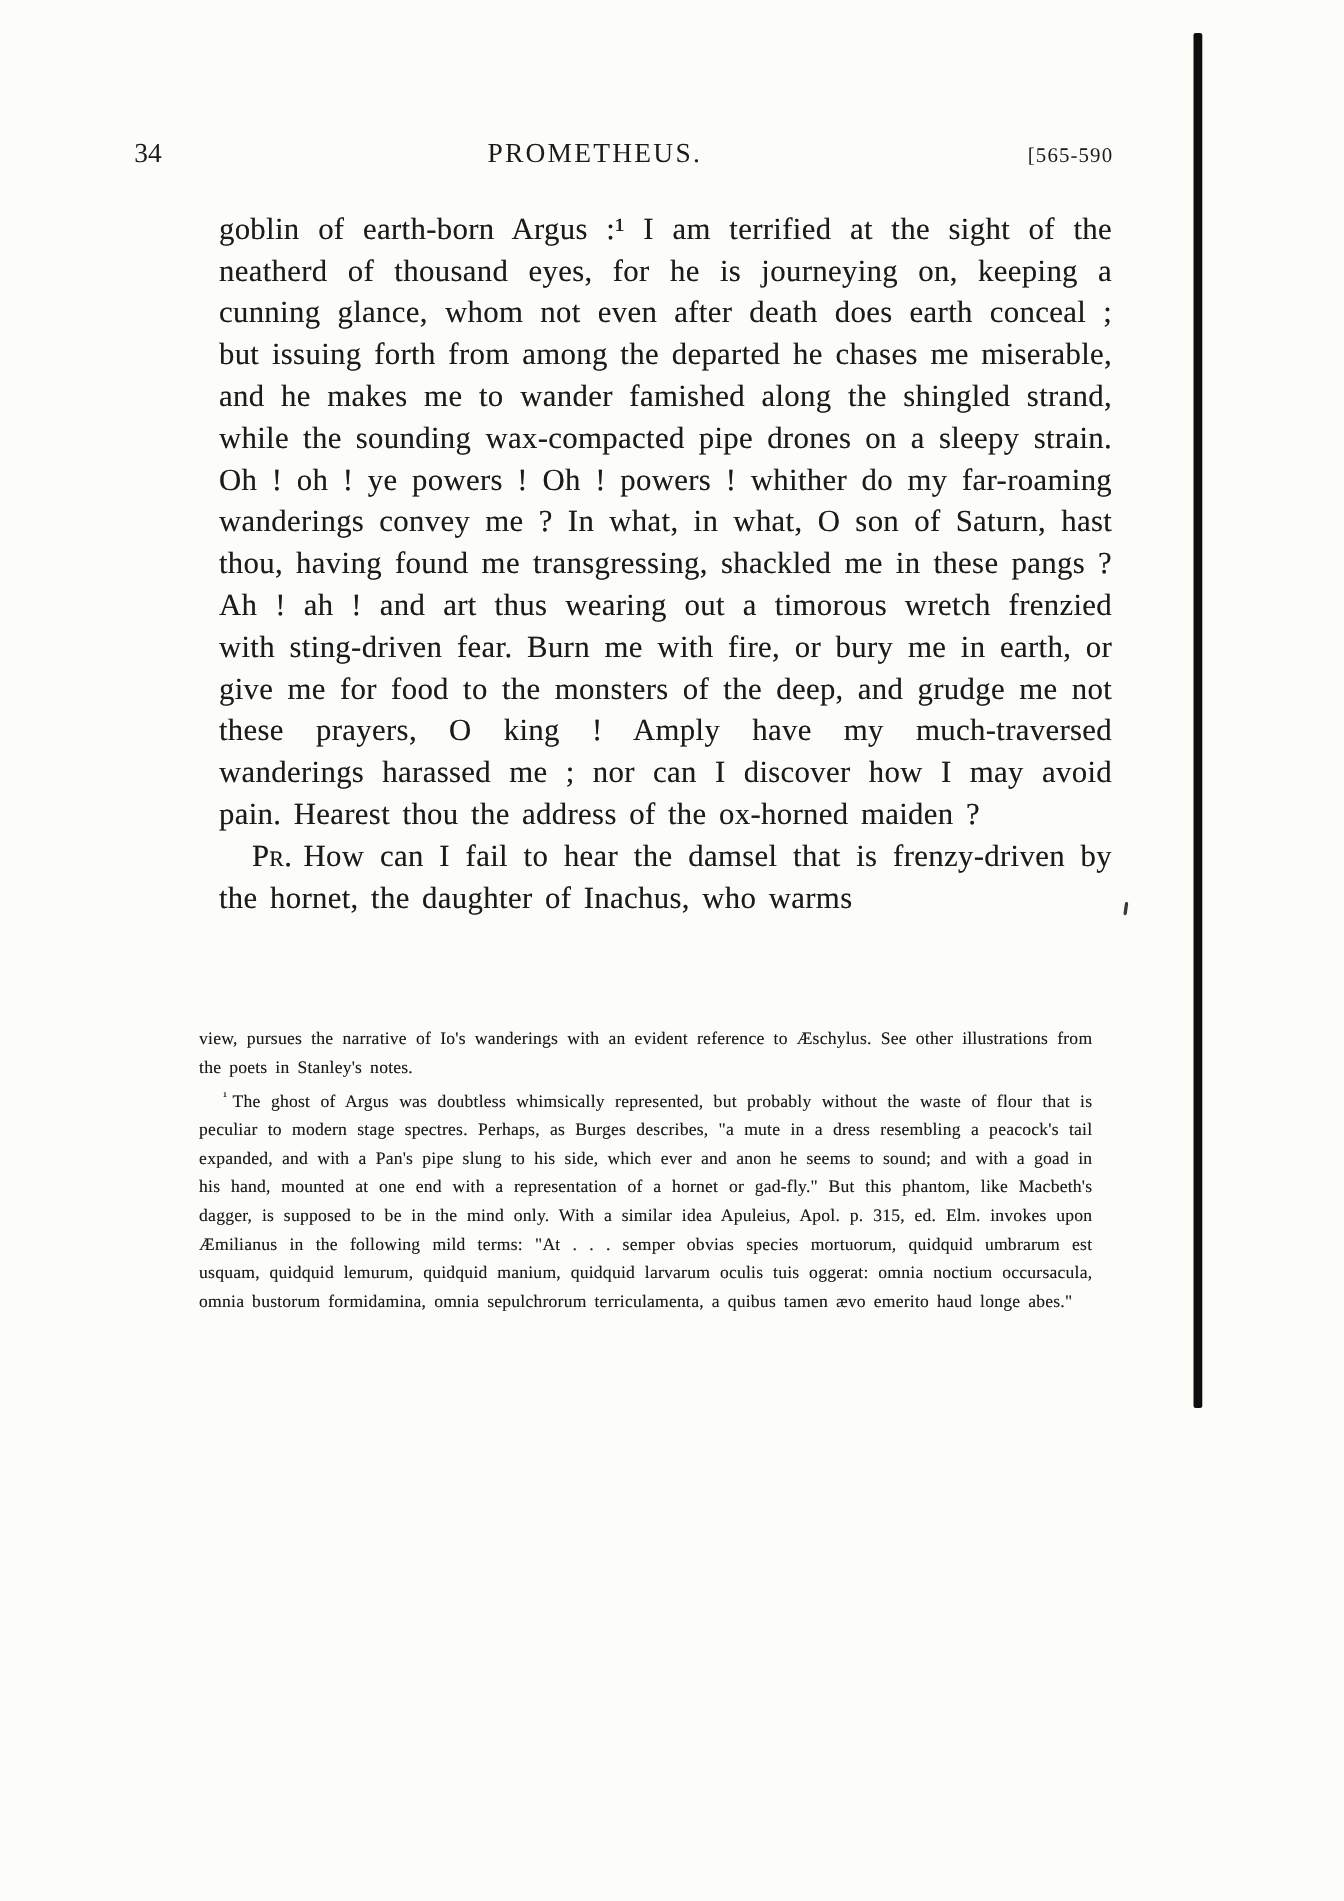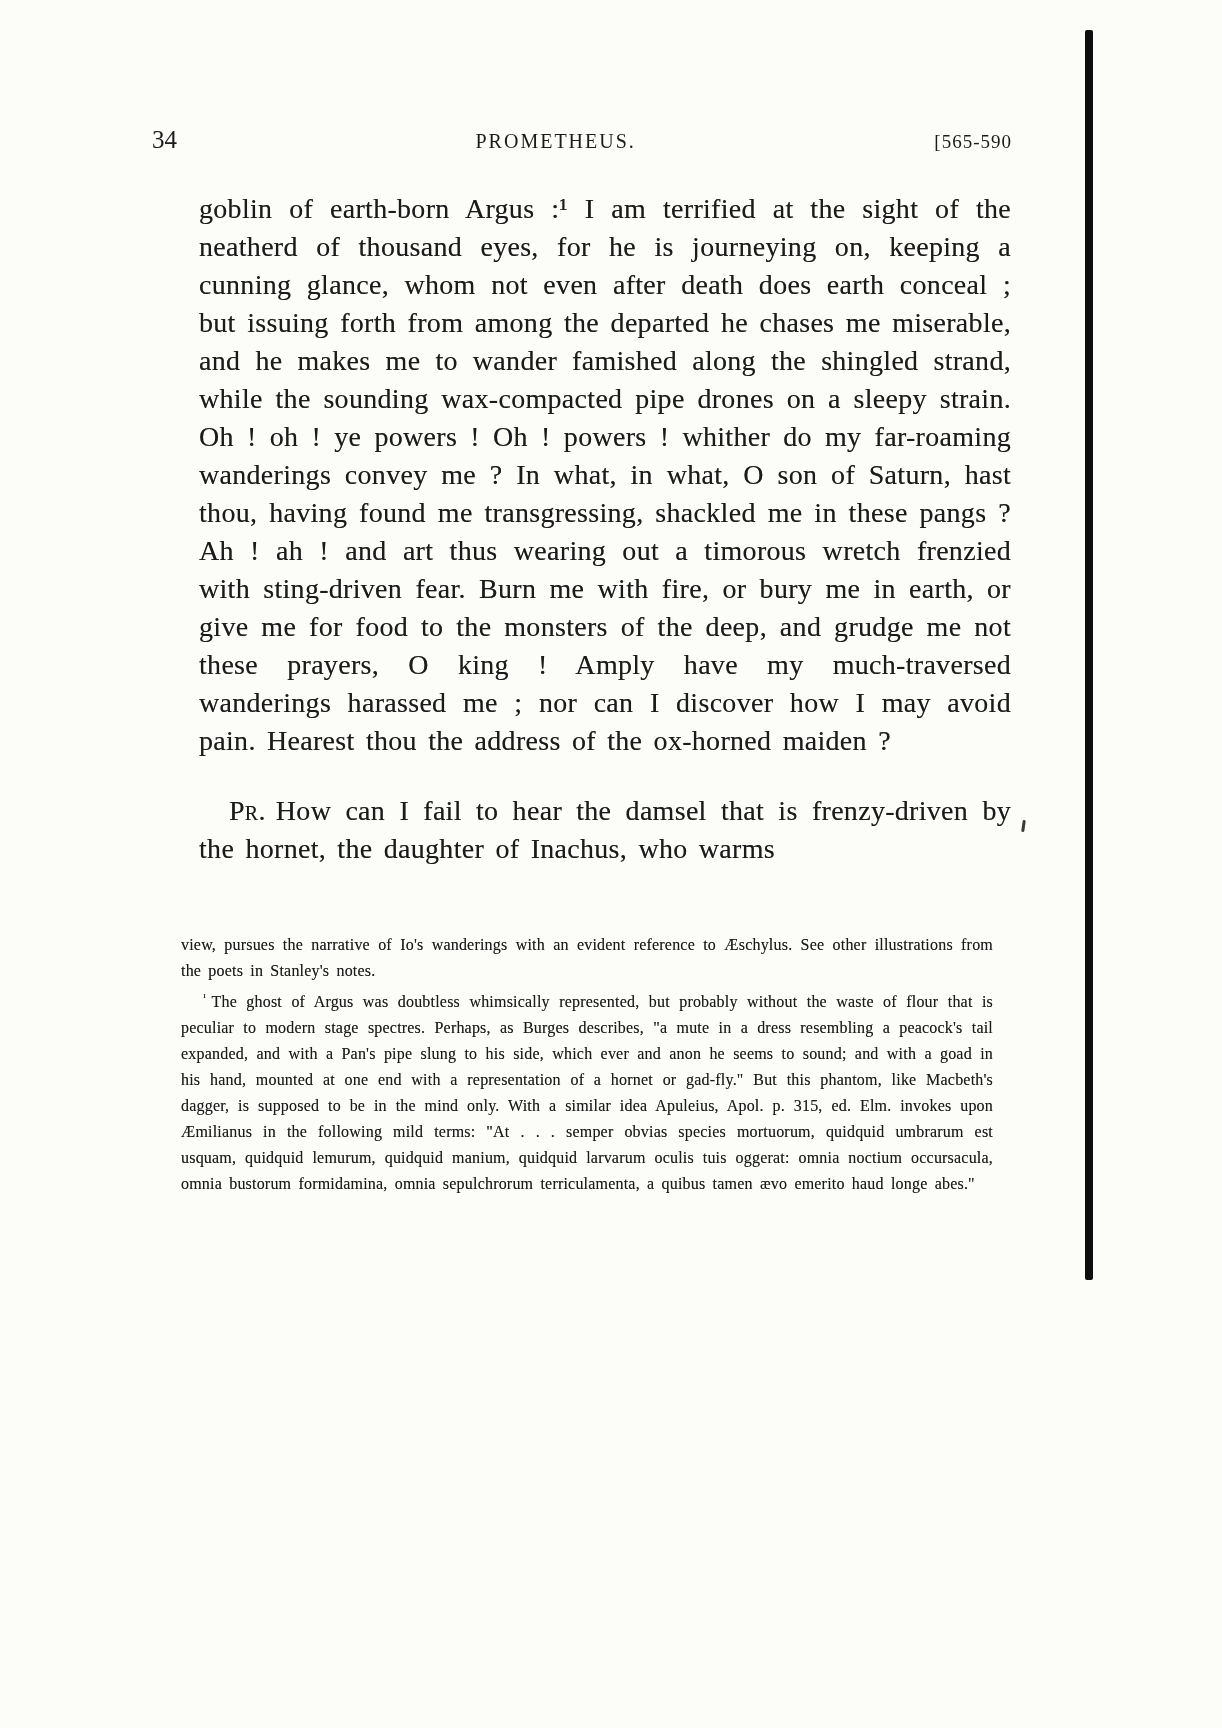--- a/index.html
+++ b/index.html
@@ -16,42 +16,42 @@
     
     .page-header {
       position: absolute;
       left: 122px;
       top: 126px;
       width: 890px;
       display: flex;
       justify-content: space-between;
       align-items: baseline;
     }
-    .page-number { font-size: 25px; margin-left: 30px; }
+    .page-number { font-size: 25px; }
     .running-title {
-      font-size: 20px;
+      font-size: 25px;
       letter-spacing: 2px;
     }
     .line-range { font-size: 19px; letter-spacing: 1px; }
 
     
     .body-text {
       position: absolute;
       left: 199px;
       top: 190px;
       width: 812px;
       font-size: 28px;
       line-height: 38px;
       text-align: justify;
       word-spacing: 4px;
       letter-spacing: 0.3px;
       text-shadow: 0 0 0.4px rgba(0,0,0,0.45);
     }
     .para { text-align: justify; }
-    .para.indent { text-indent: 30px; margin-top: 32px; }
+    .para.indent { text-indent: 30px; }
     .speaker {
       font-variant: small-caps;
       margin-right: 10px;
     }
 
     
     .footnotes {
       position: absolute;
       left: 181px;
       top: 932px;

